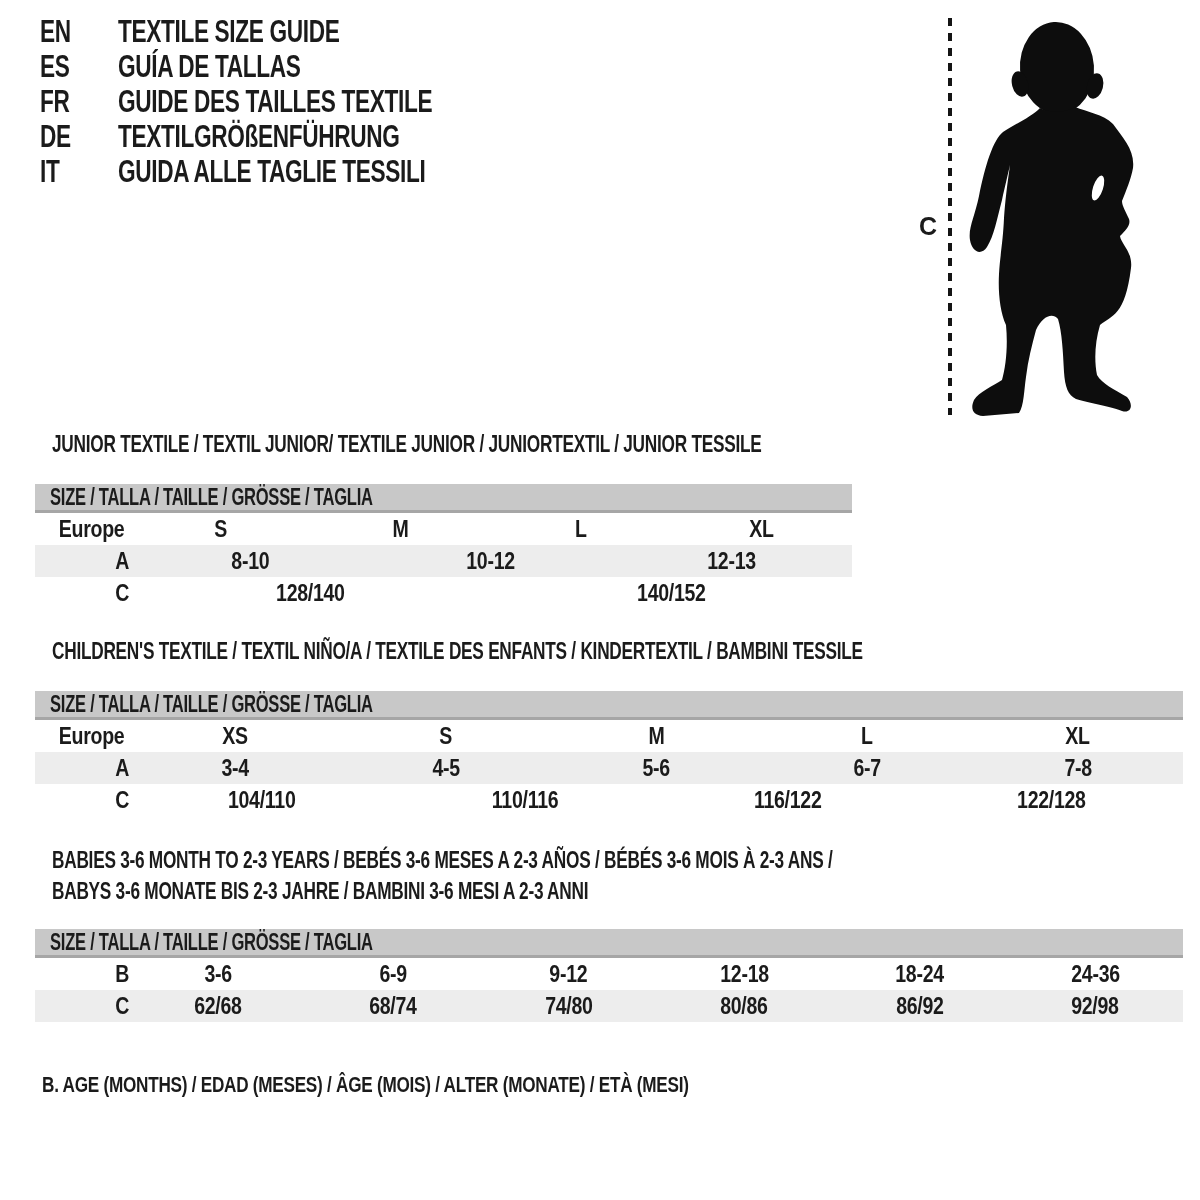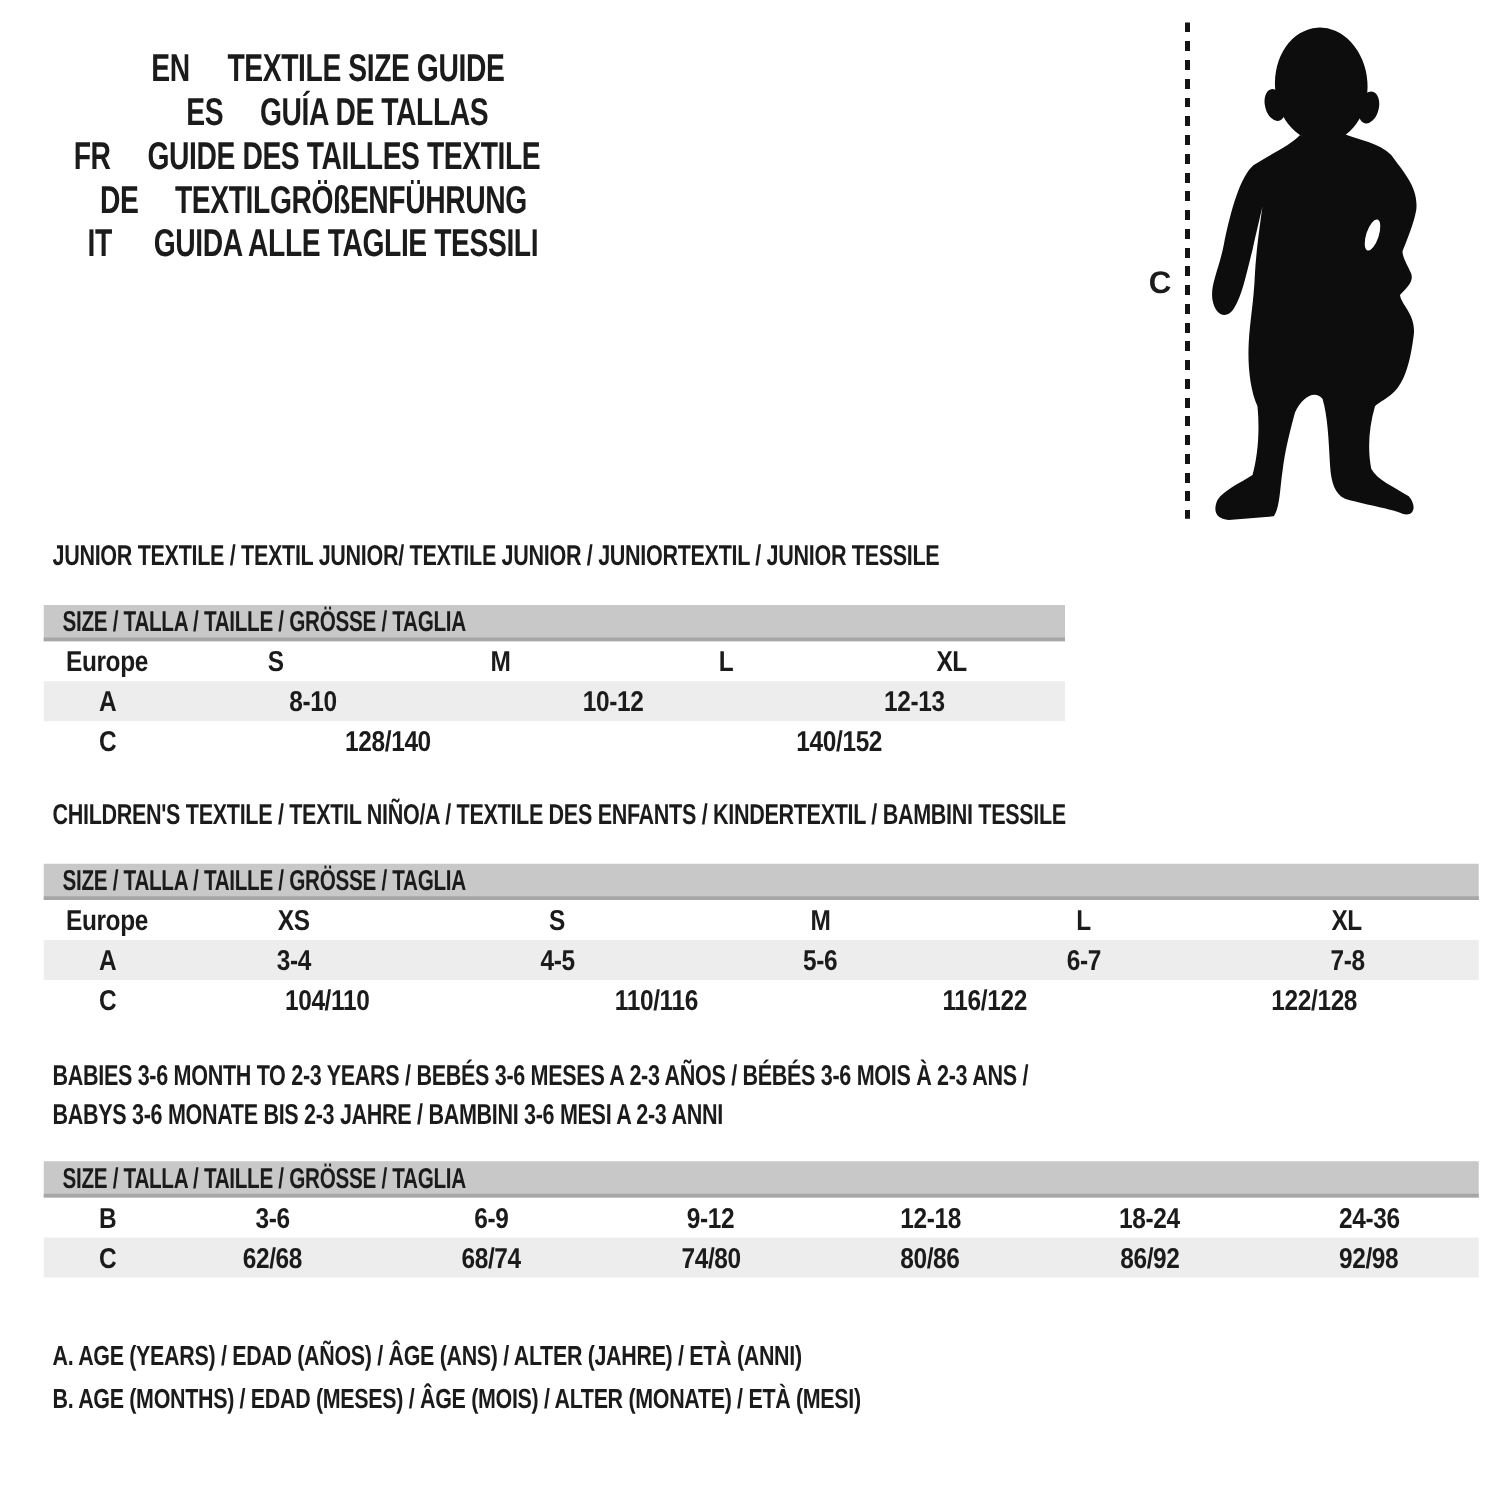--- a/index.html
+++ b/index.html
@@ -16,47 +16,47 @@
 
   
   .cond { display:inline-block; white-space:nowrap; transform-origin:0 50%; letter-spacing:-0.015em; }
   .sx72 { transform:scaleX(.72); }
   .sx73 { transform:scaleX(.73); }
   .sx75 { transform:scaleX(.75); }
   .sx78 { transform:scaleX(.78); }
   .sx85 { transform:scaleX(.85); transform-origin:50% 50%; }
 
   
-  .langs { left:40px; top:37px;text-align:center; }
+  .langs { left:40px; top:14px; }
   .lang-row { height:35px; line-height:35px; font-size:31px; }
   .lang-code { display:inline-block; width:78px; vertical-align:top; }
 
   
   .dash-line {
     left:948px; top:18px; width:4px; height:397px;
     background:repeating-linear-gradient(to bottom,#141414 0 8px,transparent 8px 15px);
   }
   .c-label { left:919px; top:213px; font-size:25px; line-height:26px; }
   .toddler { left:963px; top:16px; width:175px; height:404px; }
 
   
-  .sec-title { left:42px; font-size:23px; line-height:22px;text-align:right; }
+  .sec-title { left:52px; font-size:23px; line-height:22px;text-align:right; }
 
   
   .tbl { left:35px; font-size:23px; }
   .tbl-w1 { width:817px; }
   .tbl-w2 { width:1148px; }
   .tbl-head {
     height:29px; line-height:26px;
     background:#c8c8c8; border-bottom:3px solid #a6a6a6;
     padding-left:15px;
   }
   .trow { display:flex; height:32px; line-height:32px; }
   .trow.shade { background:#ededed; }
-  .tlabel { width:95px; padding-left:7px; text-align:center; flex:none; }
+  .tlabel { width:95px; padding-left:7px; text-align:right; flex:none; }
   .tcell { flex:1; text-align:center; }
 
   
   .legend { left:42px; top:1068px; font-size:22px; }
   .legend-line { height:34px; line-height:34px; }
 </style>
 </head>
 <body>
 
 <div class="abs langs">
@@ -202,15 +202,14 @@
     <span class="tcell"><span class="cond sx85">62/68</span></span>
     <span class="tcell"><span class="cond sx85">68/74</span></span>
     <span class="tcell"><span class="cond sx85">74/80</span></span>
     <span class="tcell"><span class="cond sx85">80/86</span></span>
     <span class="tcell"><span class="cond sx85">86/92</span></span>
     <span class="tcell"><span class="cond sx85">92/98</span></span>
   </div>
 </div>
 
 <div class="abs legend">
-  <div class="legend-line"><span class="cond sx78">A. AGE (YEARS) / EDAD (AÑOS) / ÂGE (ANS) / ALTER (JAHRE) / ETÀ (ANNI)</span></div>
   <div class="legend-line"><span class="cond sx78">B. AGE (MONTHS) / EDAD (MESES) / ÂGE (MOIS) / ALTER (MONATE) / ETÀ (MESI)</span></div>
 </div>
 
 </body></html>

